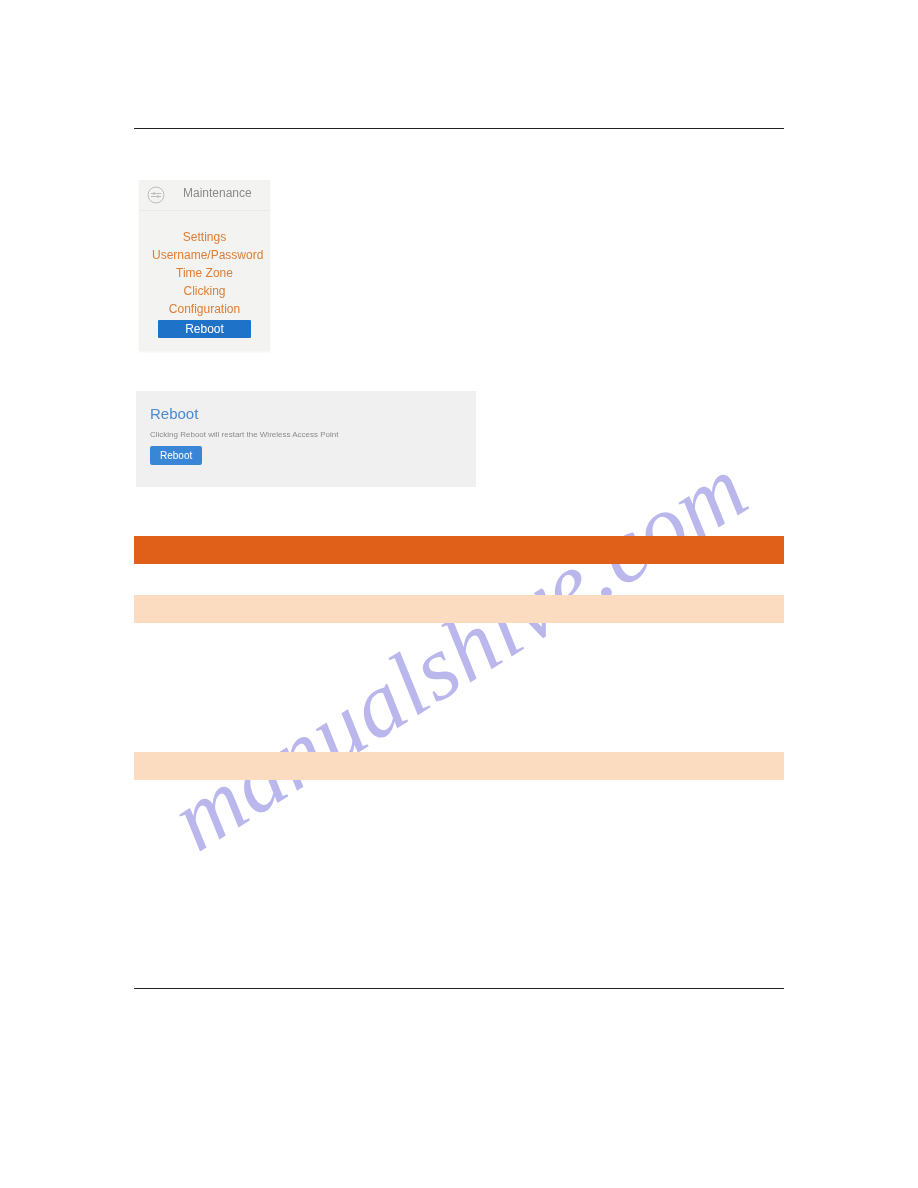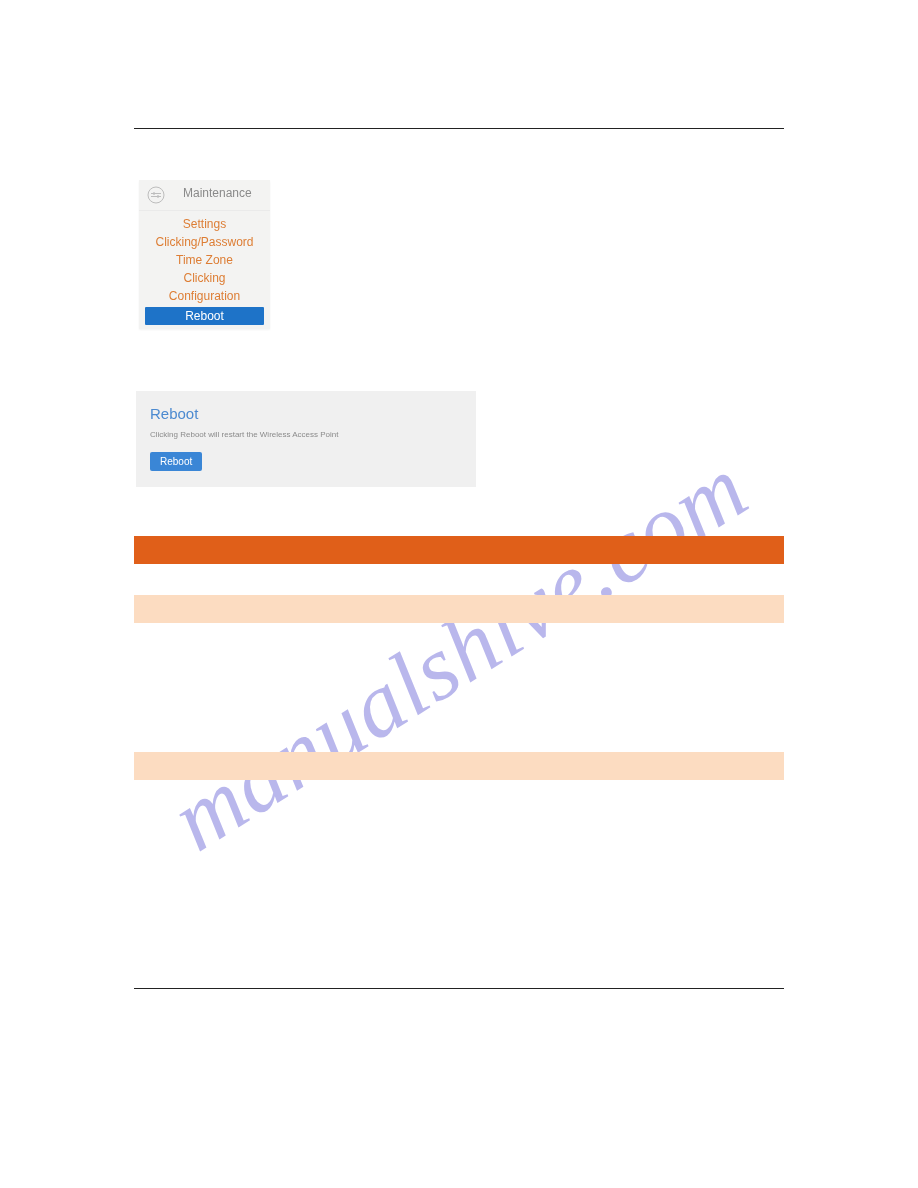--- a/index.html
+++ b/index.html
@@ -44,21 +44,21 @@
     color: #8a8a8a;
     font-size: 12px;
     gap: 12px;
   }
   .maint-header svg {
     flex: 0 0 auto;
     margin-right: 6px;
   }
   .maint-items {
     list-style: none;
-    margin: 0;
+    margin: 13px;
     padding: 4px 0 0 0;
     text-align: center;
   }
   .maint-items li {
     font-size: 12px;
     color: #dd7d34;
     padding: 2px 0;
     cursor: pointer;
   }
   .maint-items li.selected {
@@ -82,21 +82,21 @@
   }
   .reboot-title {
     color: #4c8ad0;
     font-size: 15px;
     font-weight: 400;
     margin-bottom: 8px;
   }
   .reboot-desc {
     color: #8b8b8b;
     font-size: 8px;
-    margin-bottom: 12px;
+    margin-bottom: 6px;
   }
   .reboot-btn {
     display: inline-block;
     background: #3a86d6;
     color: #fff;
     font-size: 10px;
     padding: 4px 10px;
     border-radius: 2px;
     cursor: pointer;
     border: none;
@@ -156,21 +156,21 @@
         <circle cx="9" cy="9" r="8" fill="none" stroke="#bdbdbd" stroke-width="1"></circle>
         <line x1="4" y1="7.5" x2="14" y2="7.5" stroke="#bdbdbd" stroke-width="1"></line>
         <line x1="4" y1="10.5" x2="14" y2="10.5" stroke="#bdbdbd" stroke-width="1"></line>
         <circle cx="7" cy="7.5" r="1.2" fill="#bdbdbd"></circle>
         <circle cx="11" cy="10.5" r="1.2" fill="#bdbdbd"></circle>
       </svg>
       <span>Maintenance</span>
     </div>
     <ul class="maint-items">
       <li>Settings</li>
-      <li>Clicking/Password</li>
+      <li>Username/Password</li>
       <li>Time Zone</li>
       <li>Clicking</li>
       <li>Configuration</li>
       <li class="selected">Reboot</li>
     </ul>
   </div>
 
   <div class="reboot-panel">
     <div class="reboot-title">Reboot</div>
     <div class="reboot-desc">Clicking Reboot will restart the Wireless Access Point</div>

